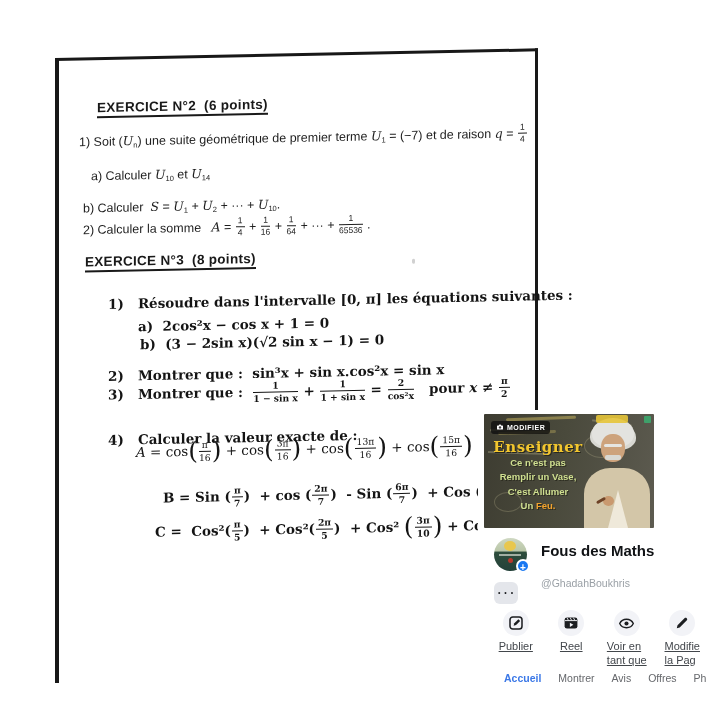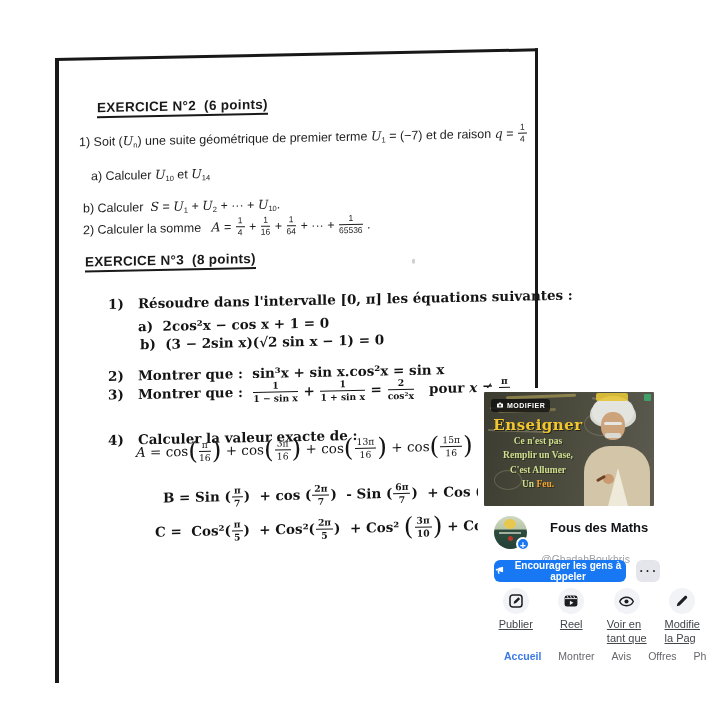--- a/index.html
+++ b/index.html
@@ -21,36 +21,36 @@
   .mi{font-family:"DejaVu Serif","Liberation Serif",serif;font-style:italic;}
   sub{font-size:.6em;vertical-align:-.3em;}
   .frac{display:inline-block;text-align:center;font-size:.68em;vertical-align:middle;
         line-height:1.05;position:relative;top:-.08em;margin:0 1px;white-space:nowrap;}
   .fnum{display:block;border-bottom:1.2px solid currentColor;padding:0 2px 1px;}
   .fden{display:block;padding-top:1px;}
   .bigp{font-size:1.85em;line-height:0;vertical-align:middle;font-weight:400;position:relative;top:-.05em;}
   .speck{position:absolute;width:3px;height:5px;background:#9a9a9a;opacity:.45;border-radius:2px;}
 
   
-  .fb{position:absolute;left:478px;top:388px;width:242px;height:310px;background:#fff;z-index:5;}
+  .fb{position:absolute;left:478px;top:410px;width:242px;height:310px;background:#fff;z-index:5;}
 
   .cover{position:absolute;left:6px;top:4px;width:170px;height:114px;overflow:hidden;border-radius:1px;
          background:linear-gradient(100deg,#3d3c31 0%,#4a4a3c 45%,#525145 70%,#5d5b50 100%);}
   .chalkline{position:absolute;background:rgba(222,214,170,.28);}
   .chalkcurve{position:absolute;border:1px solid rgba(222,214,170,.22);border-radius:50%;background:transparent;}
   .cursive{position:absolute;height:3px;background:rgba(205,185,95,.5);border-radius:2px;transform:rotate(-2deg);}
   .modifier{position:absolute;left:7px;top:7px;height:13px;display:flex;align-items:center;gap:3px;
             background:rgba(15,15,15,.8);border-radius:3px;padding:0 5px;color:#fff;
             font-size:7px;letter-spacing:.5px;font-weight:bold;z-index:6;}
   .chip{position:absolute;right:26px;top:1px;width:32px;height:8px;background:#e5c438;border-radius:2px;opacity:.9;z-index:6;}
   .greensq{position:absolute;right:3px;top:2px;width:7px;height:7px;background:#3fa06a;border-radius:1px;z-index:6;}
   .quote{position:absolute;left:4px;top:24px;width:100px;text-align:center;z-index:5;}
   .q-title{font-family:"DejaVu Serif","Liberation Serif",serif;font-weight:bold;font-size:15px;
            color:#f2c62e;letter-spacing:.5px;text-shadow:1px 1px 0 #26261e;}
-  .q-line{font-family:Liberation Serif, serif;font-weight:bold;font-size:9.5px;
+  .q-line{font-family:Liberation Sans, sans-serif;font-weight:bold;font-size:9.5px;
           color:#cfdf90;line-height:1.5;text-shadow:1px 1px 0 rgba(20,20,10,.55);}
   .q-accent{color:#f2a32e;}
   .einstein{position:absolute;right:0;top:0;width:78px;height:114px;z-index:4;}
   .hair{position:absolute;top:4px;right:20px;width:42px;height:30px;background:#e3e3df;border-radius:50% 50% 45% 45%;
         box-shadow:-4px 3px 0 -2px #d8d8d2, 4px 4px 0 -2px #d8d8d2;}
   .face{position:absolute;top:20px;right:29px;width:24px;height:28px;background:#cda37c;border-radius:46%;}
   .brow{position:absolute;top:30px;right:32px;width:18px;height:3px;background:#e6e6e2;border-radius:2px;}
   .mustache{position:absolute;top:41px;right:33px;width:16px;height:5px;background:#d9d9d3;border-radius:2px;}
   .body-suit{position:absolute;bottom:0;right:4px;width:66px;height:60px;background:#d3c6a8;border-radius:26px 26px 0 0;}
   .shirt{position:absolute;bottom:0;right:26px;width:20px;height:38px;background:#efe9da;
@@ -61,21 +61,21 @@
   .profile{position:absolute;left:16px;top:128px;display:flex;gap:14px;align-items:flex-start;}
   .avatar{position:relative;width:33px;height:33px;border-radius:50%;overflow:visible;flex:0 0 auto;}
   .avatar-img{width:33px;height:33px;border-radius:50%;overflow:hidden;position:relative;
               background:linear-gradient(180deg,#cfd8c2 0%,#b9c6a8 40%,#2e4d3c 42%,#24413a 100%);}
   .avatar-sun{position:absolute;left:10px;top:3px;width:12px;height:10px;background:#e8c74e;border-radius:50%;}
   .avatar-dot{position:absolute;left:14px;top:20px;width:5px;height:5px;background:#b8372c;border-radius:50%;}
   .avatar-chalk{position:absolute;left:5px;top:16px;width:22px;height:1.5px;background:rgba(240,240,230,.6);}
   .plusbadge{position:absolute;right:-3px;bottom:-2px;width:14px;height:14px;border-radius:50%;
              background:#1877f2;border:2px solid #fff;color:#fff;font-size:10px;line-height:13px;
              text-align:center;font-weight:bold;box-sizing:border-box;}
-  .pname{font-size:13px;font-weight:bold;color:#101215;margin-top:4px;margin-left:9px;}
+  .pname{font-size:15px;font-weight:bold;color:#101215;margin-top:4px;}
   .phandle{font-size:10.5px;color:#9aa0a6;margin-top:18px;}
 
   .cta-row{position:absolute;left:16px;top:172px;display:flex;gap:10px;}
   .cta{display:flex;align-items:center;justify-content:center;gap:5px;width:132px;height:22px;
        background:#1877f2;color:#fff;border:none;border-radius:6px;font-size:10px;font-weight:bold;
        font-family:"Liberation Sans",sans-serif;padding:0;}
   .more{width:24px;height:22px;background:#e4e6eb;border:none;border-radius:6px;color:#1c1e21;
         font-size:7px;letter-spacing:1px;line-height:22px;text-align:center;padding:0;}
 
   .actions{position:absolute;left:10px;top:200px;width:222px;display:flex;}
@@ -168,30 +168,20 @@
         </div>
         <div class="plusbadge">+</div>
       </div>
       <div>
         <div class="pname">Fous des Maths</div>
         <div class="phandle">@GhadahBoukhris</div>
       </div>
     </div>
 
     <div class="cta-row">
-      <button class="cta">
-        <span>
-          <svg width="11" height="11" viewBox="0 0 20 20">
-              <path d="M16.5 3.2v10l-9-2.4V5.6z" fill="#fff"></path>
-              <rect x="3.2" y="6.8" width="4.2" height="3" rx="1.3" fill="#fff"></rect>
-              <path d="M6.4 10.6l1.3 4.8c.1.5.6.8 1.1.7l1.4-.4-1.4-5.2z" fill="#fff"></path>
-            </svg>
-        </span>
-        <span>Encourager les gens à appeler</span>
-      </button>
       <button class="more">• • •</button>
     </div>
 
     <div class="actions">
       <div class="action">
         <div class="acirc">
           <svg width="16" height="16" viewBox="0 0 20 20">
               <rect x="2.5" y="2.5" width="15" height="15" rx="3.5" fill="none" stroke="currentColor" stroke-width="1.9"></rect>
               <path d="M7 13.4l.9-3.1 5.1-5.1 2.2 2.2-5.1 5.1-3.1.9z" fill="currentColor"></path>
             </svg>

